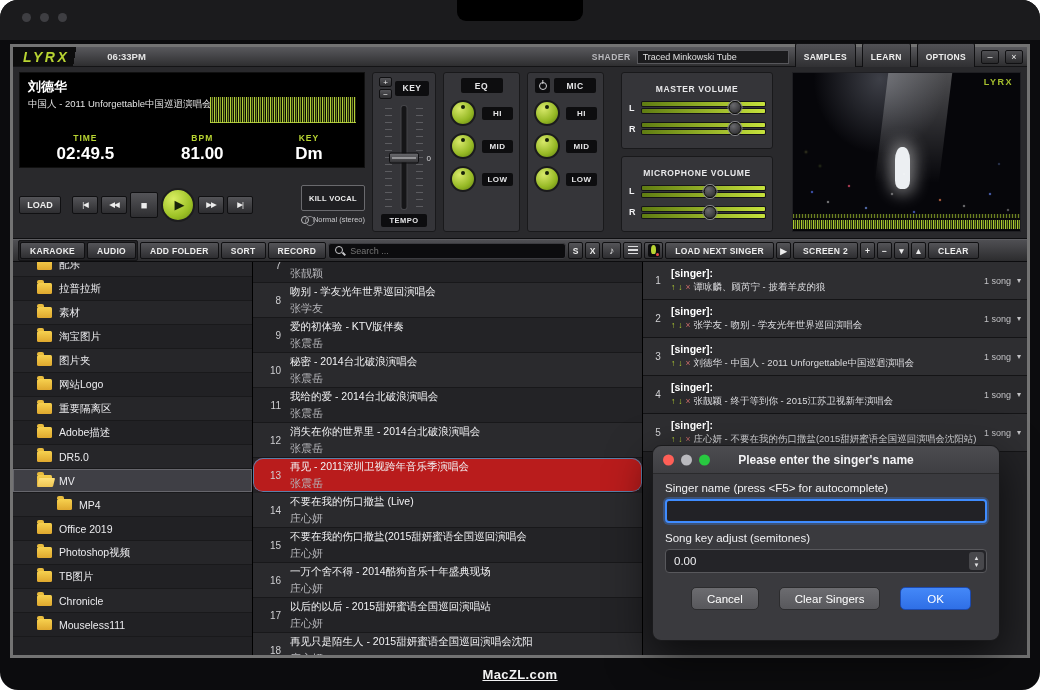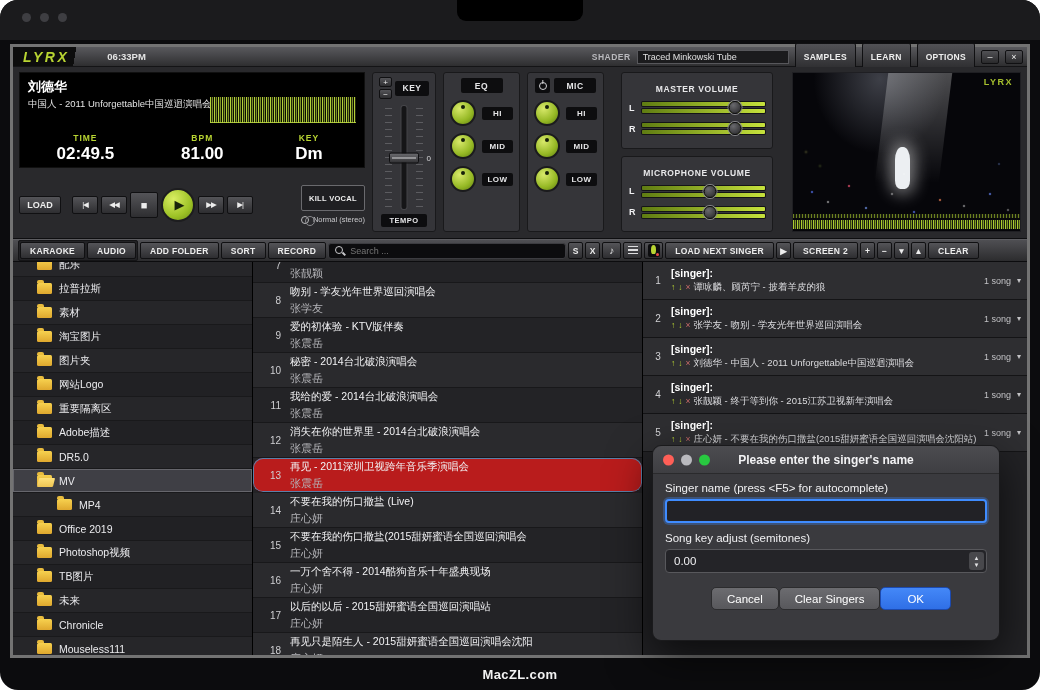--- a/index.html
+++ b/index.html
@@ -5,21 +5,21 @@
   * { margin:0; padding:0; box-sizing:border-box; }
   html,body { width:1040px; height:690px; background:#ffffff; font-family:"Liberation Sans", sans-serif; }
   body { position:relative; overflow:hidden; }
 
   
   .device { position:absolute; inset:0; background:#0c0c0e; border-radius:18px; overflow:hidden; }
   .frame-top { position:absolute; left:0; right:0; top:0; height:40px; background:#1b1b1d; }
   .frame-dots { position:absolute; left:22px; top:13px; display:flex; gap:9px; }
   .frame-dot { width:9px; height:9px; border-radius:50%; background:#3e3e42; }
   .notch { position:absolute; left:50%; top:0; transform:translateX(-50%); width:126px; height:21px; background:#000; border-radius:0 0 9px 9px; }
-  .watermark { position:absolute; left:0; right:0; bottom:8px; text-align:center; color:#f2f2f2; font-size:13px; font-weight:700; letter-spacing:.4px; }
+  .watermark { position:absolute; left:0; right:0; bottom:8px; text-align:center; color:#f2f2f2; font-size:13px; font-weight:700; letter-spacing:.4px;text-decoration:underline; }
 
   
   .app { position:absolute; left:10px; right:10px; top:44px; bottom:32px; background:#2b2b2e; border:3px solid #737373; display:flex; flex-direction:column; }
 
   
   .titlebar { height:20px; background:linear-gradient(#59595d,#2e2e30); border-bottom:1px solid #141416; display:flex; align-items:center; gap:6px; padding-right:4px; flex:0 0 auto; }
   .logo { height:100%; display:flex; align-items:center; padding:0 22px 0 10px; background:linear-gradient(100deg,#0d0d0d 78%, rgba(13,13,13,0) 78%); color:var(--accent); font-weight:800; font-size:14px; letter-spacing:2.5px; font-style:italic; }
   .clock { margin-left:10px; color:#e4e4e4; font-size:9.5px; font-weight:700; }
   .tb-spacer { flex:1; }
   .shader-label { color:#b9b9bd; font-size:8.5px; font-weight:700; letter-spacing:.5px; }
@@ -170,21 +170,21 @@
   .dlg-title { color:#f2f2f4; font-size:12px; font-weight:700; }
   .traffic { position:absolute; left:10px; top:50%; transform:translateY(-50%); display:flex; gap:7px; }
   .light { width:11px; height:11px; border-radius:50%; }
   .light.red { background:var(--traffic-red); } .light.grey { background:var(--traffic-grey); } .light.green { background:var(--traffic-green); }
   .dlg-body { padding:8px 12px 0 12px; }
   .dlg-label { color:#f0f0f2; font-size:11.5px; }
   .dlg-input { width:100%; height:24px; margin:5px 0 9px 0; background:#222226; border:2px solid var(--focus-blue); border-radius:4px; box-shadow:0 0 0 2px rgba(64,140,255,.30); color:#f0f0f2; font-size:11.5px; padding:0 6px; outline:none; font-family:"Liberation Sans",sans-serif; }
   .spin { position:relative; height:24px; margin-top:5px; background:#242428; border:1px solid #58585c; border-radius:4px; display:flex; align-items:center; padding:0 22px 0 8px; color:#f0f0f2; font-size:11.5px; }
   .spin-arrows { position:absolute; right:2px; top:2px; bottom:2px; width:15px; background:#48484c; border-radius:3px; display:flex; flex-direction:column; align-items:center; justify-content:center; gap:1px; }
   .spin-arrows span { font-size:6px; color:#e2e2e4; line-height:1; }
-  .dlg-buttons { display:flex; justify-content:center; padding:14px 16px 0 26px; }
+  .dlg-buttons { display:flex; justify-content:space-between; padding:14px 16px 0 26px; }
   .dlg-btn { height:23px; border-radius:5px; border:1px solid #2c2c2e; background:linear-gradient(#6c6c70,#58585c); color:#ffffff; font-size:11.5px; padding:0 15px; display:flex; align-items:center; }
   .dlg-btn.ok { background:linear-gradient(#4488f8,var(--ok-blue)); border-color:#1c4ab0; padding:0 26px; }
 </style>
 </head>
 <body>
 
 <div class="device">
   <div class="frame-top">
     <div class="frame-dots">
       <span class="frame-dot"></span>
@@ -445,24 +445,20 @@
         <div class="side-row">
             <span class="folder"></span>
             <span>Photoshop视频</span>
           </div>
         <div class="side-row">
             <span class="folder"></span>
             <span>TB图片</span>
           </div>
         <div class="side-row">
             <span class="folder"></span>
-            <span>未来</span>
-          </div>
-        <div class="side-row">
-            <span class="folder"></span>
             <span>Chronicle</span>
           </div>
         <div class="side-row">
             <span class="folder"></span>
             <span>Mouseless111</span>
           </div>
       </div>
 
       <div class="songlist">
         <div class="song-row first">

